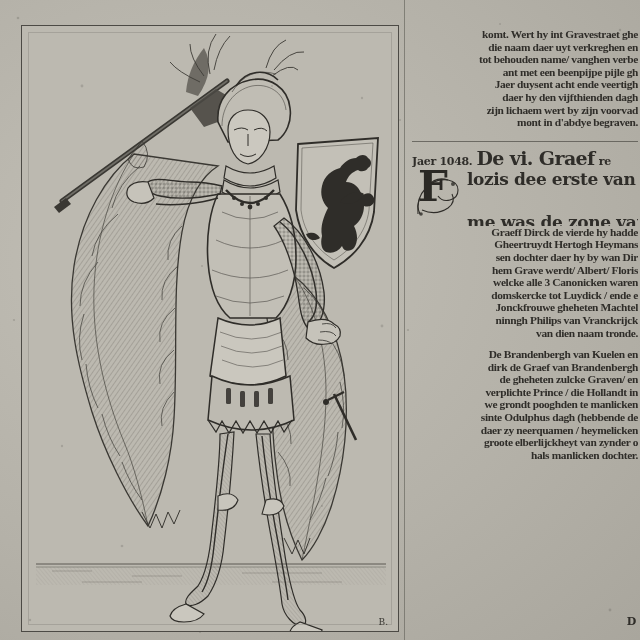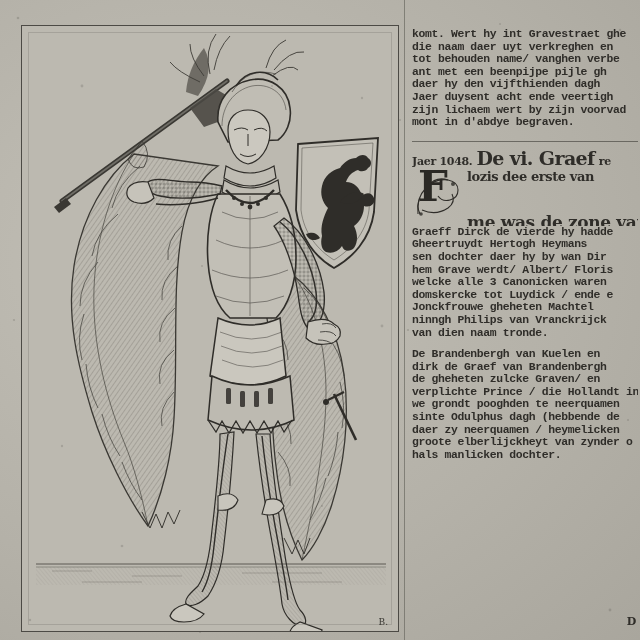--- a/index.html
+++ b/index.html
@@ -74,24 +74,25 @@
   }
   .blackletter {
     font-family: "DejaVu Serif", serif;
     font-weight: bold;
     letter-spacing: -0.2px;
   }
   .para {
     font-size: 11.4px;
     line-height: 12.6px;
     font-weight: bold;
-    font-family: Liberation Mono, monospace;
+    font-family: Liberation Serif, serif;
     letter-spacing: -0.35px;
     white-space: nowrap;
     overflow: hidden;
+    text-align: right;
   }
   .para div { height: 12.6px; }
   .blockgap { height: 9px; }
   .heading-row {
     display: flex;
     align-items: baseline;
     gap: 4px;
     white-space: nowrap;
     overflow: hidden;
   }
@@ -135,21 +136,21 @@
     font-weight: bold;
     font-family: "DejaVu Serif", serif;
     color: #2b2925;
     line-height: 1;
   }
   .dropcap .orn {
     position: absolute;
     inset: 0;
   }
   .firstline {
-    font-size: 13px;
+    font-size: 17px;
     font-weight: bold;
     letter-spacing: -0.4px;
     white-space: nowrap;
     overflow: hidden;
     height: 19px;
   }
   .smallcapline {
     font-size: 17px;
     font-weight: bold;
     letter-spacing: -0.35px;
@@ -445,22 +446,22 @@
     <div class="sig">B.</div>
   </div>
 
   <div id="textcol">
 
     <div class="para">
       <div>komt. Wert hy int Gravestraet ghe</div>
       <div>die naam daer uyt verkreghen en</div>
       <div>tot behouden name/ vanghen verbe</div>
       <div>ant met een beenpijpe pijle gh</div>
+      <div>Jaer duysent acht ende veertigh</div>
       <div>daer hy den vijfthienden dagh</div>
-      <div>Jaer duysent acht ende veertigh</div>
       <div>zijn lichaem wert by zijn voorvad</div>
       <div>mont in d'abdye begraven.</div>
     </div>
 
     <div class="blockgap"></div>
     <div class="rule"></div>
 
     <div class="heading-row">
       <span class="heading-small blackletter">Jaer 1048.</span>
       <span class="heading-big blackletter">De vi. Graef</span>
@@ -498,21 +499,21 @@
       </div>
     </div>
 
     <div class="blockgap"></div>
 
     <div class="para">
       <div>De Brandenbergh van Kuelen en</div>
       <div>dirk de Graef van Brandenbergh</div>
       <div>de gheheten zulcke Graven/ en</div>
       <div>verplichte Prince / die Hollandt in</div>
-      <div>we grondt pooghden te neerquamen</div>
+      <div>we grondt pooghden te manlicken</div>
       <div>sinte Odulphus dagh (hebbende de</div>
       <div>daer zy neerquamen / heymelicken</div>
       <div>groote elberlijckheyt van zynder o</div>
       <div>hals manlicken dochter.</div>
     </div>
 
     <div class="catchword blackletter">D</div>
   </div>
 
   <svg id="speckle" viewBox="0 0 640 640">

